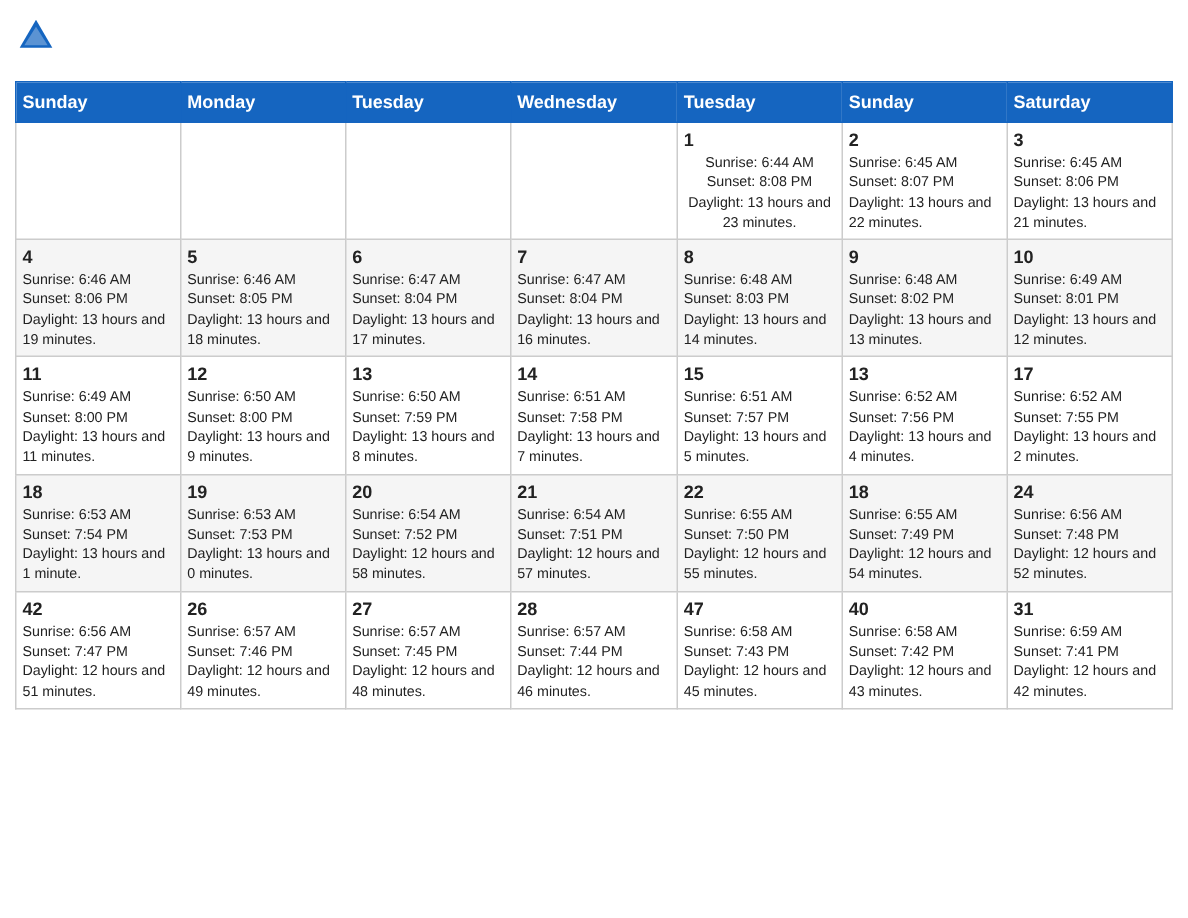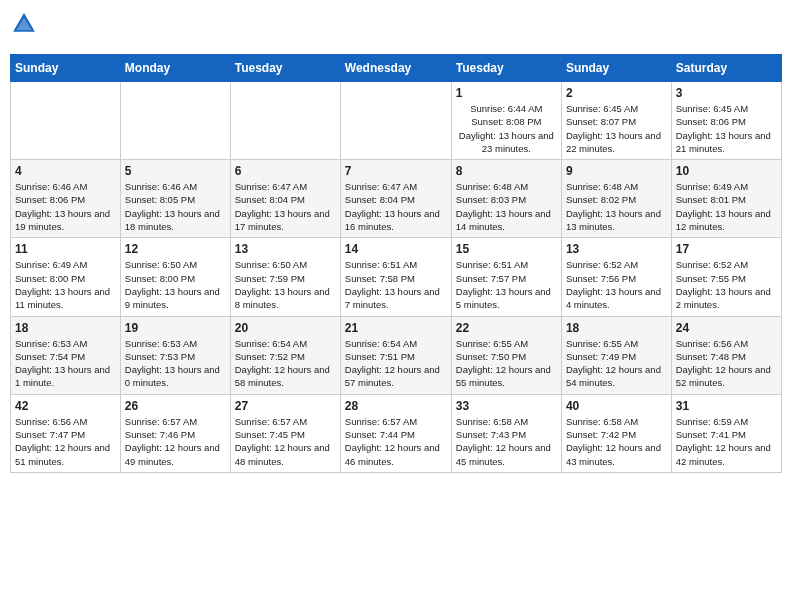--- a/index.html
+++ b/index.html
@@ -295,21 +295,21 @@
 Sunset: 7:45 PM
 Daylight: 12 hours and 48 minutes.</div>
         </td>
         <td>
           <span class="day-num">28</span>
           <div class="cell-info" style="white-space: pre-line;">Sunrise: 6:57 AM
 Sunset: 7:44 PM
 Daylight: 12 hours and 46 minutes.</div>
         </td>
         <td>
-          <span class="day-num">33</span>
+          <span class="day-num">47</span>
           <div class="cell-info" style="white-space: pre-line;">Sunrise: 6:58 AM
 Sunset: 7:43 PM
 Daylight: 12 hours and 45 minutes.</div>
         </td>
         <td>
           <span class="day-num">40</span>
           <div class="cell-info" style="white-space: pre-line;">Sunrise: 6:58 AM
 Sunset: 7:42 PM
 Daylight: 12 hours and 43 minutes.</div>
         </td>

